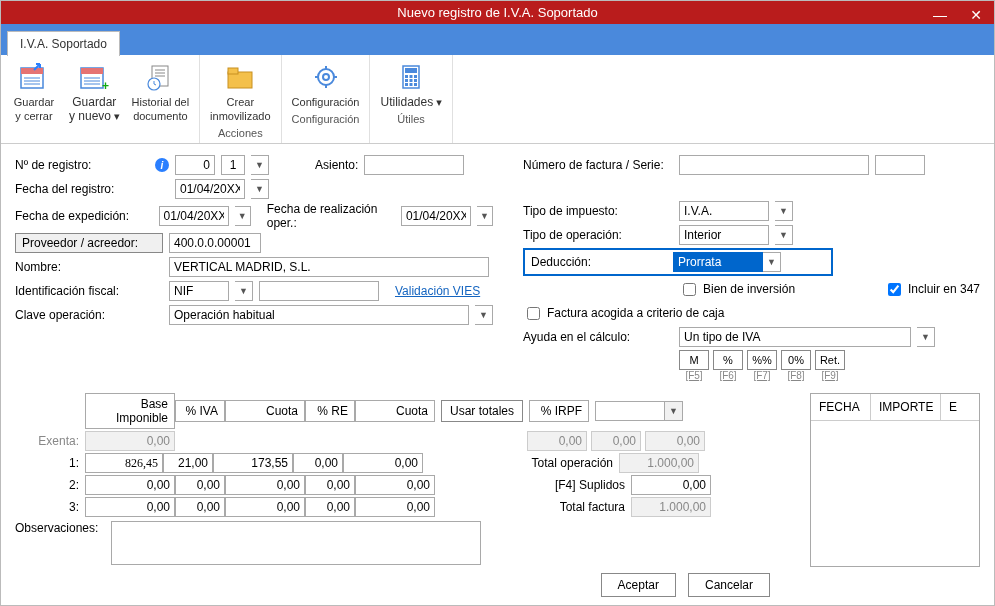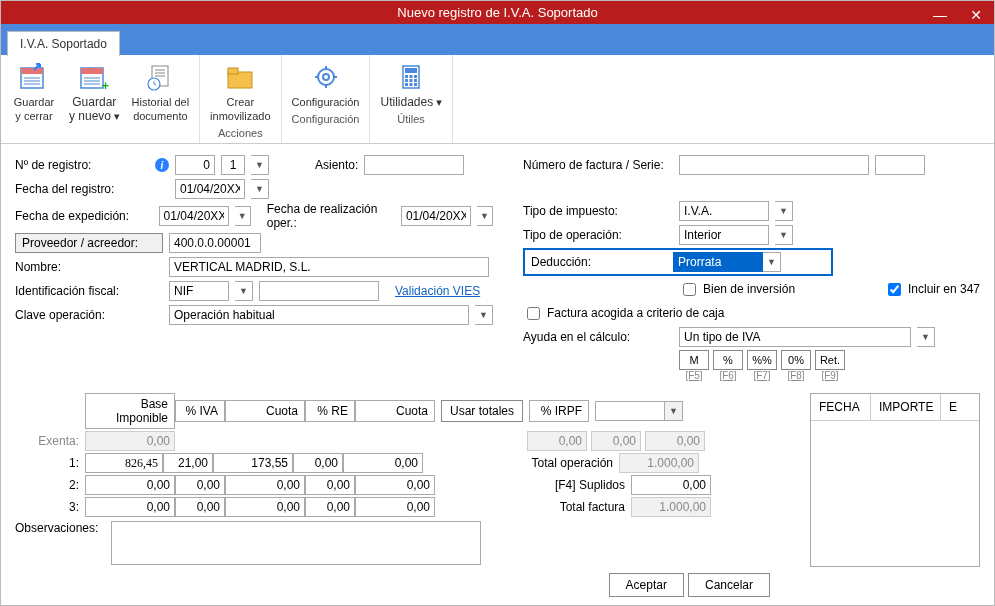--- a/index.html
+++ b/index.html
@@ -41,21 +41,21 @@
 .hdr { border: 1px solid #a9a9a9; background: #fff; text-align: right; padding: 3px 6px; font-size: 12px; }
 .grid-row { display: flex; margin-top: 2px; align-items: center; }
 .grid-row .rl { width: 70px; text-align: right; padding-right: 6px; font-size: 12px; }
 .cell { border: 1px solid #a9a9a9; height: 20px; text-align: right; padding: 1px 4px; font-size: 12px; }
 .cell.ro { background: #f1f1f1; border-color: #ccc; color: #888; }
 .usar-btn { border: 1px solid #888; background: #fff; padding: 3px 8px; cursor: pointer; }
 .right-panel { width: 170px; border: 1px solid #a9a9a9; display: flex; flex-direction: column; }
 .rp-hdr { display: flex; border-bottom: 1px solid #ccc; }
 .rp-hdr div { padding: 6px 8px; font-size: 12px; border-right: 1px solid #ccc; }
 .obs-area { border: 1px solid #a9a9a9; height: 44px; padding: 2px; resize: none; }
-.footer-btns { display: flex; gap: 4px; justify-content: flex-end; padding-right: 210px; margin-top: 4px; }
+.footer-btns { display: flex; gap: 12px; justify-content: flex-end; padding-right: 210px; margin-top: 4px; }
 .footer-btn { border: 1px solid #888; background: #fff; padding: 4px 16px; cursor: pointer; }
 .num-right { text-align: right; }
 .gray-input { background: #f1f1f1; border-color: #ccc; color: #888; }
 .page-icons { display: flex; gap: 4px; margin-bottom: 2px; }
 .page-icon { width: 16px; height: 18px; border: 1px solid #666; position: relative; cursor: pointer; }
 .page-icon.green::after { content: "+"; position: absolute; right: -3px; bottom: -3px; color: #0a0; font-weight: bold; font-size: 12px; }
 svg { display: block; }
 </style>
 </head>
 <body>

